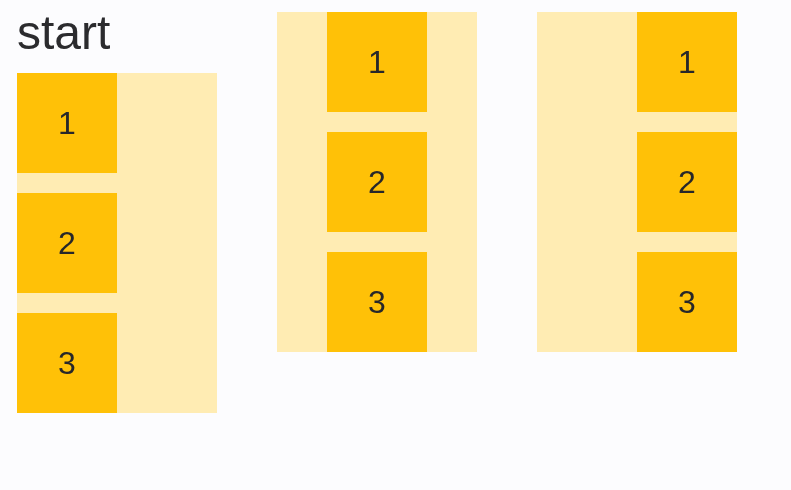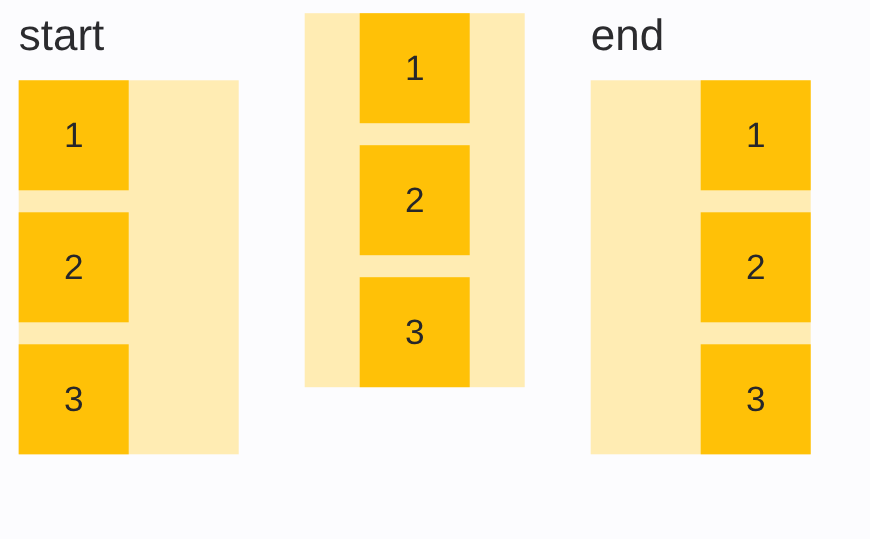--- a/index.html
+++ b/index.html
@@ -18,21 +18,21 @@
     padding: 12px 0 0 17px;
     overflow: hidden;
     background: #fcfcfe;
   }
   .demo {
     width: 200px;
     flex: 0 0 auto;
   }
   .demo-label {
     margin: 0 0 20px 0;
-    font-size: 40px;
+    font-size: 48px;
     font-weight: 400;
     line-height: 41px;
     color: #2b2b2e;
   }
   .flex-container {
     width: 200px;
     height: 340px;
     background: #ffecb3;
     display: flex;
     flex-direction: column;
@@ -69,21 +69,20 @@
 
   <section class="demo">
     <div class="flex-container align-center">
       <div class="flex-item">1</div>
       <div class="flex-item">2</div>
       <div class="flex-item">3</div>
     </div>
   </section>
 
   <section class="demo">
-    <h2 class="demo-label">end</h2>
     <div class="flex-container align-end">
       <div class="flex-item">1</div>
       <div class="flex-item">2</div>
       <div class="flex-item">3</div>
     </div>
   </section>
 
 </div>
 
 </body></html>

